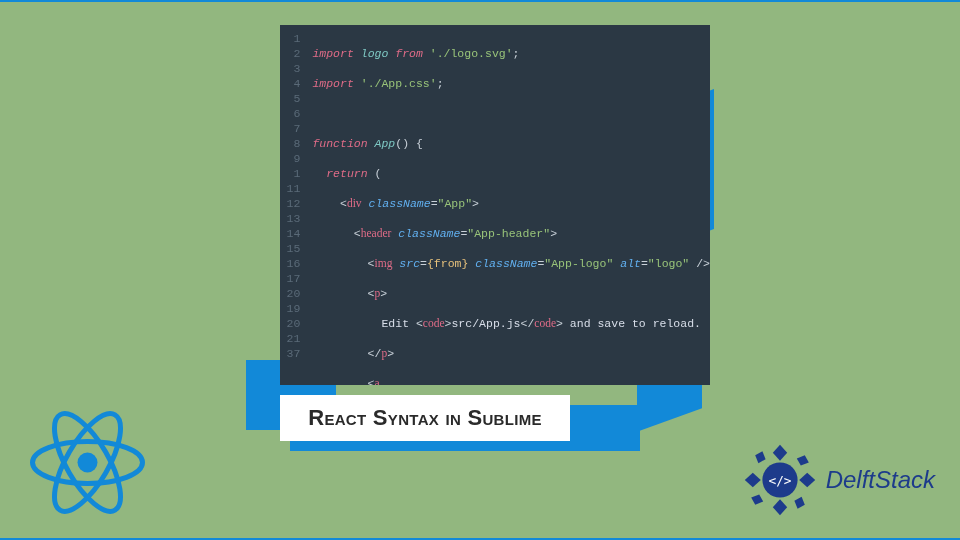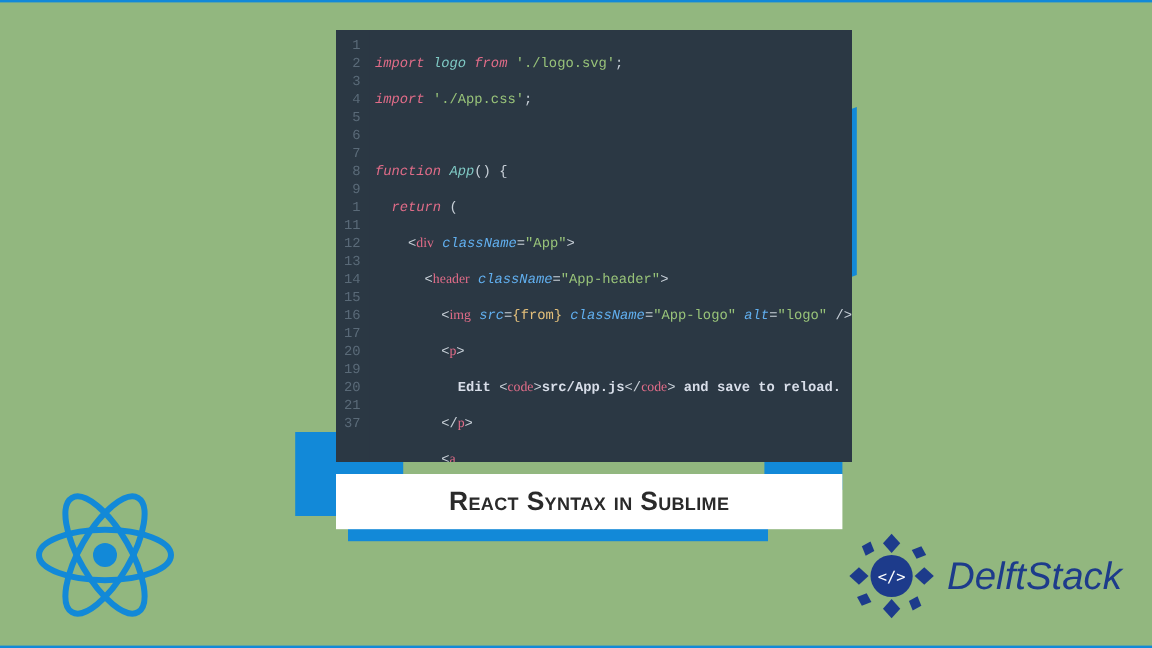--- a/index.html
+++ b/index.html
@@ -66,36 +66,36 @@
   .code .line { height: 15px; display: block; }
 
   .kw { color: #e06c88; font-style: italic; }
   .fn { color: #e06c88; font-style: italic; }
   .id { color: #7fc9c4; font-style: italic; }
   .str { color: #98c379; }
   .tag { color: #e06c88; font-family: Liberation Serif, serif; }
   .attr { color: #61afef; font-style: italic; }
   .attrv { color: #98c379; }
   .jsx { color: #e5c07b; }
-  .white { color: #d8dee9; font-weight: bold; }
+  .white { color: #d8dee9; }
 
   .caption-wrap {
     position: absolute;
     top: 395px;
     left: 280px;
   }
   .caption-shadow {
     position: absolute;
     top: 10px; left: 10px;
     width: 350px; height: 46px;
     background: #1289d8;
   }
   .caption {
     position: relative;
-    width: 422px; height: 46px;
+    width: 290px; height: 46px;
     background: #ffffff;
     color: #2a2a2a;
     font-size: 22px;
     font-weight: 600;
     font-variant: small-caps;
     display: flex;
     align-items: center;
     justify-content: center;
     letter-spacing: 0.3px;
   }
@@ -114,21 +114,21 @@
     align-items: center;
     gap: 6px;
   }
   .delft-mark {
     width: 80px; height: 80px;
     position: relative;
   }
   .delft-mark svg { width: 100%; height: 100%; }
   .delft-text {
     color: #1d3b8b;
-    font-size: 32px;
+    font-size: 24px;
     font-weight: 400;
     font-style: italic;
   }
 </style>
 </head>
 <body>
 
 <div class="top-line"></div>
 <div class="bottom-line"></div>
 

